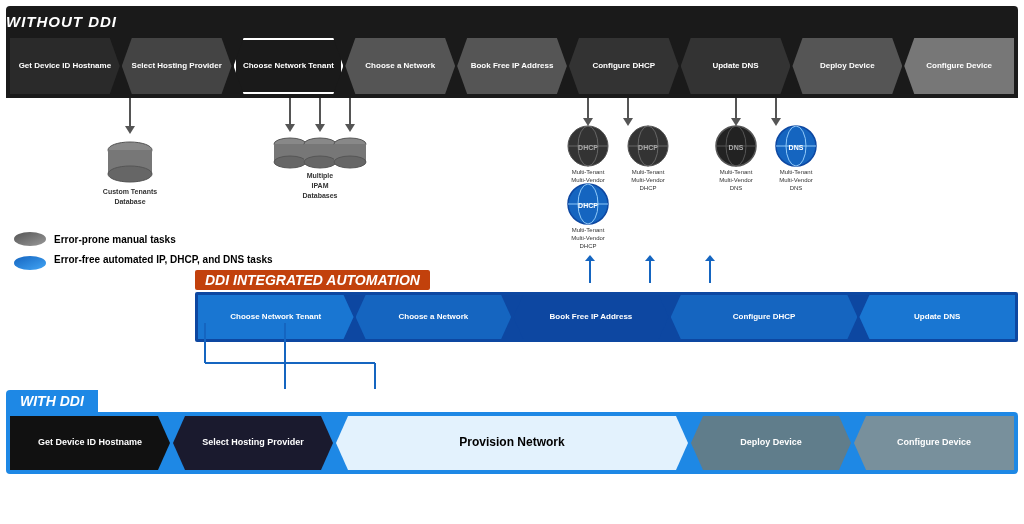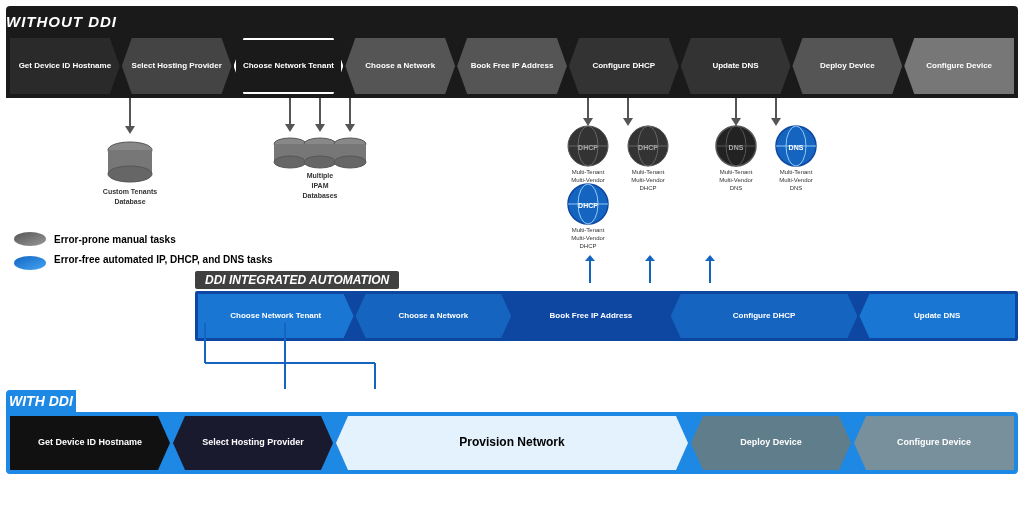--- a/index.html
+++ b/index.html
@@ -211,21 +211,21 @@
   <svg style="position:absolute;top:255px;left:570px;width:160px;height:30px;">
     <line x1="20" y1="28" x2="20" y2="4" stroke="#1565c0" stroke-width="2"></line>
     <polygon points="15,6 25,6 20,0" fill="#1565c0"></polygon>
     <line x1="80" y1="28" x2="80" y2="4" stroke="#1565c0" stroke-width="2"></line>
     <polygon points="75,6 85,6 80,0" fill="#1565c0"></polygon>
     <line x1="140" y1="28" x2="140" y2="4" stroke="#1565c0" stroke-width="2"></line>
     <polygon points="135,6 145,6 140,0" fill="#1565c0"></polygon>
   </svg>
 
   <div style="position:absolute;top:270px;left:195px;right:6px;">
-    <div style="background:#404040;color:#fff;font-size:12px;font-weight:900;font-style:italic;padding:2px 10px;display:inline-block;border-radius:2px;margin-bottom:2px;">DDI INTEGRATED AUTOMATION</div>
+    <div style="background:#c2410c;color:#fff;font-size:14px;font-weight:900;font-style:italic;padding:2px 10px;display:inline-block;border-radius:2px;margin-bottom:2px;">DDI INTEGRATED AUTOMATION</div>
     <div style="display:flex;height:50px;gap:2px;background:#0d47a1;padding:3px;border-radius:2px;">
 
       <div style="flex:1;display:flex;align-items:center;justify-content:center;">
         <div style="width:100%;height:100%;background:#1976d2;clip-path:polygon(0 0,calc(100% - 10px) 0,100% 50%,calc(100% - 10px) 100%,0 100%);display:flex;align-items:center;justify-content:center;text-align:center;color:#fff;font-size:8px;font-weight:700;line-height:1.3;">
           <span>Choose Network Tenant</span>
         </div>
       </div>
 
       <div style="flex:1;display:flex;align-items:center;justify-content:center;">
         <div style="width:100%;height:100%;background:#1565c0;clip-path:polygon(10px 0,calc(100% - 10px) 0,100% 50%,calc(100% - 10px) 100%,10px 100%,0 50%);display:flex;align-items:center;justify-content:center;text-align:center;color:#fff;font-size:8px;font-weight:700;line-height:1.3;">
@@ -255,21 +255,21 @@
   </div>
 
   <svg style="position:absolute;top:323px;left:195px;width:190px;height:68px;">
     <line x1="10" y1="0" x2="10" y2="40" stroke="#1565c0" stroke-width="2"></line>
     <line x1="10" y1="40" x2="180" y2="40" stroke="#1565c0" stroke-width="2"></line>
     <line x1="180" y1="40" x2="180" y2="66" stroke="#1565c0" stroke-width="2"></line>
     <line x1="90" y1="0" x2="90" y2="66" stroke="#1565c0" stroke-width="2"></line>
   </svg>
 
   <div style="position:absolute;top:390px;left:6px;right:6px;">
-    <div style="background:#1e88e5;color:#fff;font-size:14px;font-weight:900;font-style:italic;padding:3px 3px;display:inline-block;border-radius:4px 0 0 0;">WITH DDI</div>
+    <div style="background:#1e88e5;color:#fff;font-size:14px;font-weight:900;font-style:italic;padding:3px 14px;display:inline-block;border-radius:4px 0 0 0;">WITH DDI</div>
     <div style="display:flex;height:62px;background:#1e88e5;padding:4px;gap:3px;border-radius:0 4px 4px 4px;">
 
       <div style="flex:1;display:flex;align-items:center;justify-content:center;">
         <div style="width:100%;height:100%;background:#111;clip-path:polygon(0 0,calc(100% - 12px) 0,100% 50%,calc(100% - 12px) 100%,0 100%);display:flex;align-items:center;justify-content:center;text-align:center;color:#fff;font-size:9px;font-weight:700;line-height:1.3;">
           <span>Get Device ID Hostname</span>
         </div>
       </div>
 
       <div style="flex:1;display:flex;align-items:center;justify-content:center;">
         <div style="width:100%;height:100%;background:#1a1a2e;clip-path:polygon(12px 0,calc(100% - 12px) 0,100% 50%,calc(100% - 12px) 100%,12px 100%,0 50%);display:flex;align-items:center;justify-content:center;text-align:center;color:#fff;font-size:9px;font-weight:700;line-height:1.3;">

